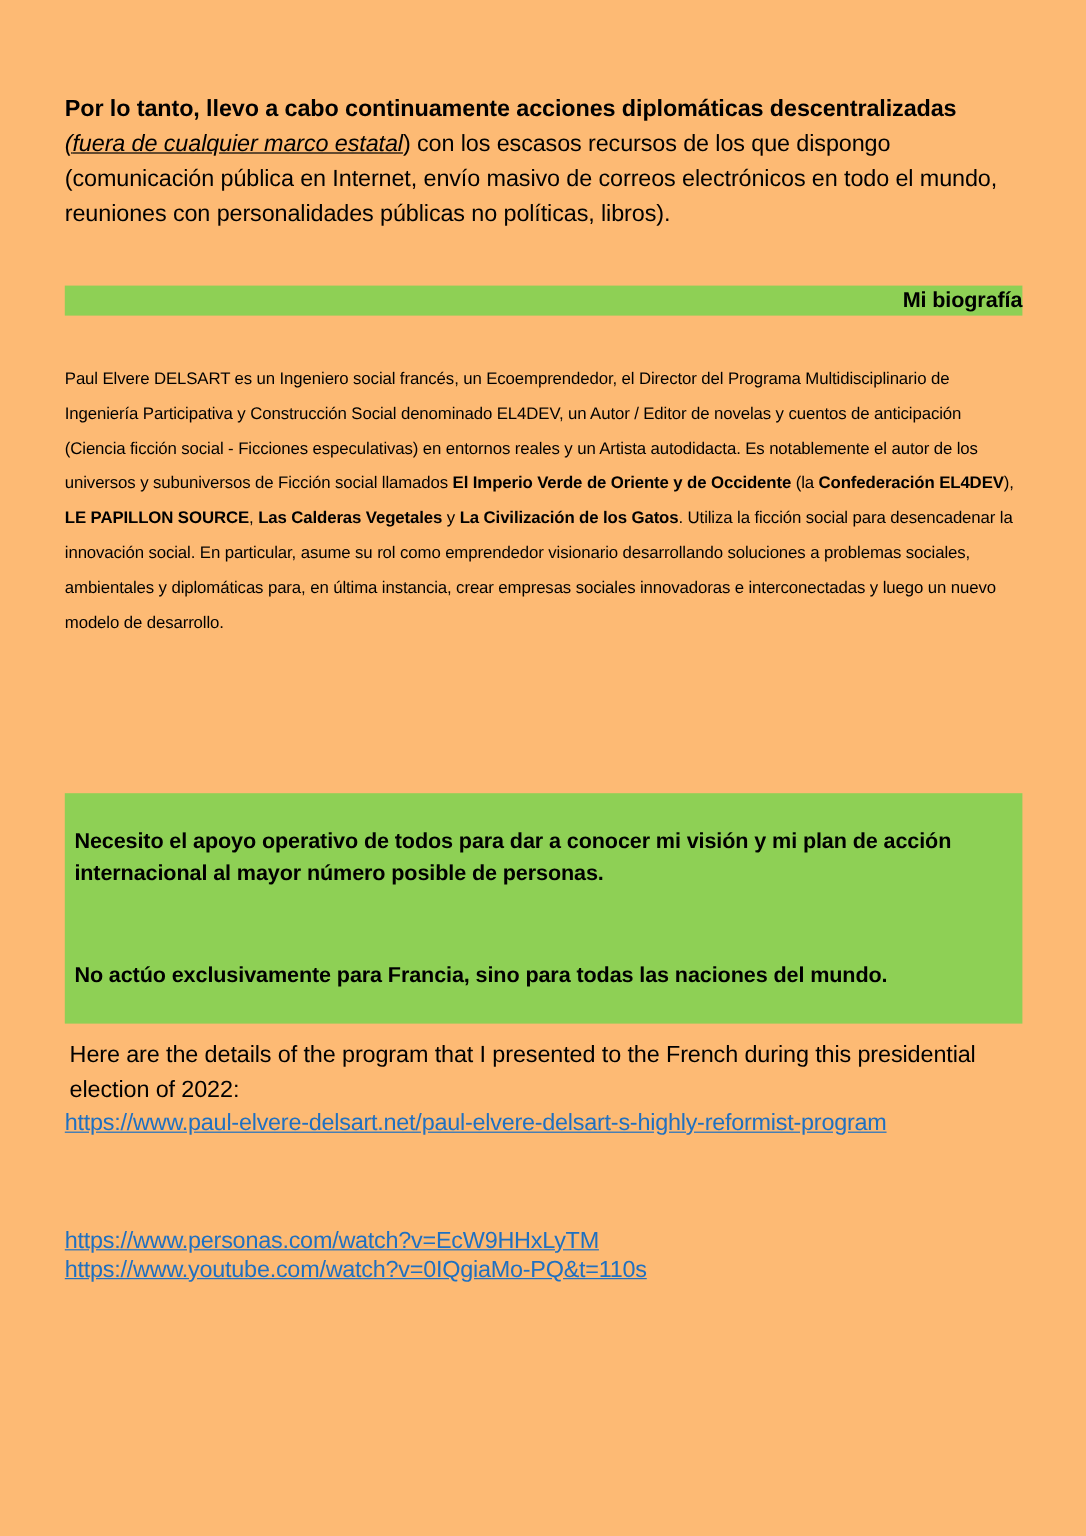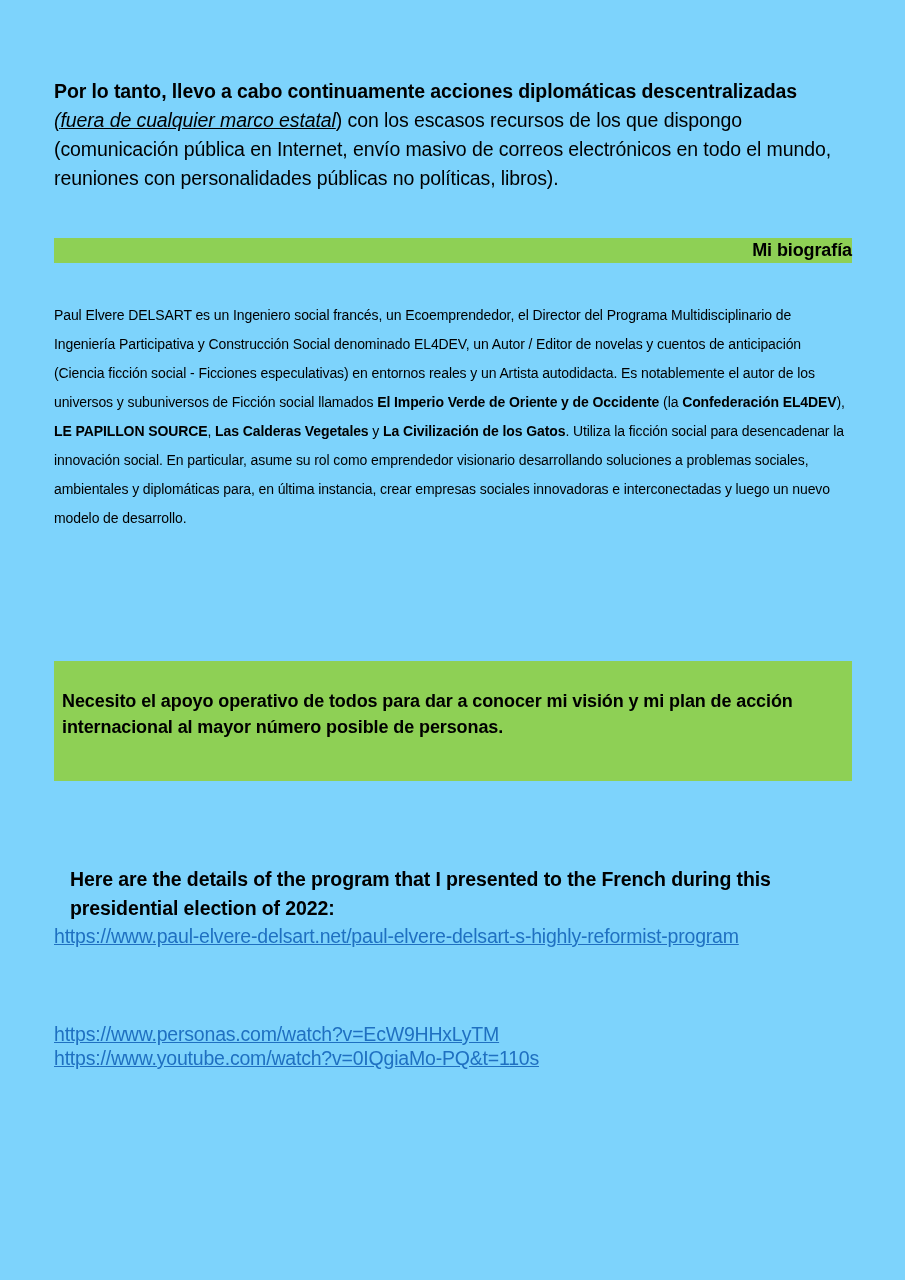--- a/index.html
+++ b/index.html
@@ -8,21 +8,21 @@
     background: #ffffff;
   }
   body {
     font-family: "Liberation Sans", sans-serif;
     color: #000000;
   }
   .page {
     position: relative;
     width: 905px;
     height: 1280px;
-    background: #7dd3fc;
+    background: #fdba74;
     overflow: hidden;
     box-sizing: border-box;
   }
   .content {
     position: absolute;
     left: 54px;
     top: 0;
     width: 798px;
   }
 
@@ -102,27 +102,26 @@
   .callout-spacer {
     height: 23px;
   }
   .callout-p.second {
     padding-bottom: 10px;
   }
 
   
   .en {
     position: absolute;
-    left: 16px;
+    left: 4px;
     top: 845px;
     width: 800px;
     font-size: 19.5px;
     line-height: 29px;
     letter-spacing: -0.1px;
-    font-weight: bold;
   }
 
   
   .link-row {
     position: absolute;
     left: 0;
     font-size: 19.5px;
     line-height: 29px;
     letter-spacing: -0.2px;
     white-space: nowrap;
@@ -147,20 +146,21 @@
 
     <div class="banner">
       <span class="banner-text">Mi biografía</span>
     </div>
 
     <p class="bio"><span>Paul Elvere DELSART es un Ingeniero social francés, un Ecoemprendedor, el Director del Programa Multidisciplinario de Ingeniería Participativa y Construcción Social denominado EL4DEV, un Autor / Editor de novelas y cuentos de anticipación (Ciencia ficción social - Ficciones especulativas) en entornos reales y un Artista autodidacta. Es notablemente el autor de los universos y subuniversos de Ficción social llamados </span><b>El Imperio Verde de Oriente y de Occidente</b><span> (la </span><b>Confederación EL4DEV</b><span>), </span><b>LE PAPILLON SOURCE</b><span>, </span><b>Las Calderas Vegetales</b><span> y </span><b>La Civilización de los Gatos</b><span>. Utiliza la ficción social para desencadenar la innovación social. En particular, asume su rol como emprendedor visionario desarrollando soluciones a problemas sociales, ambientales y diplomáticas para, en última instancia, crear empresas sociales innovadoras e interconectadas y luego un nuevo modelo de desarrollo.</span></p>
 
     <div class="callout">
       <p class="callout-p first">Necesito el apoyo operativo de todos para dar a conocer mi visión y mi plan de acción internacional al mayor número posible de personas.</p>
       <div class="callout-spacer"></div>
+      <p class="callout-p second">No actúo exclusivamente para Francia, sino para todas las naciones del mundo.</p>
     </div>
 
     <p class="en">Here are the details of the program that I presented to the French during this presidential election of 2022:</p>
 
     <div class="link-row" id="link-program">
       <span class="lnk">https://www.paul-elvere-delsart.net/paul-elvere-delsart-s-highly-reformist-program</span>
     </div>
     <div class="link-row" id="link-yt-1">
       <span class="lnk">https://www.personas.com/watch?v=EcW9HHxLyTM</span>
     </div>

